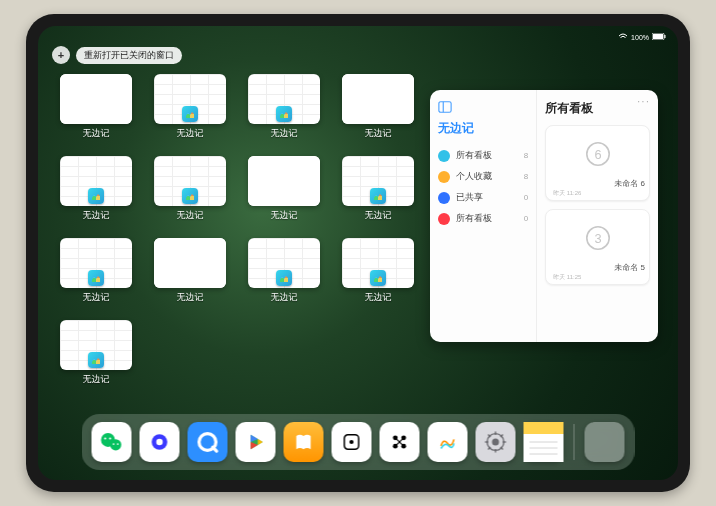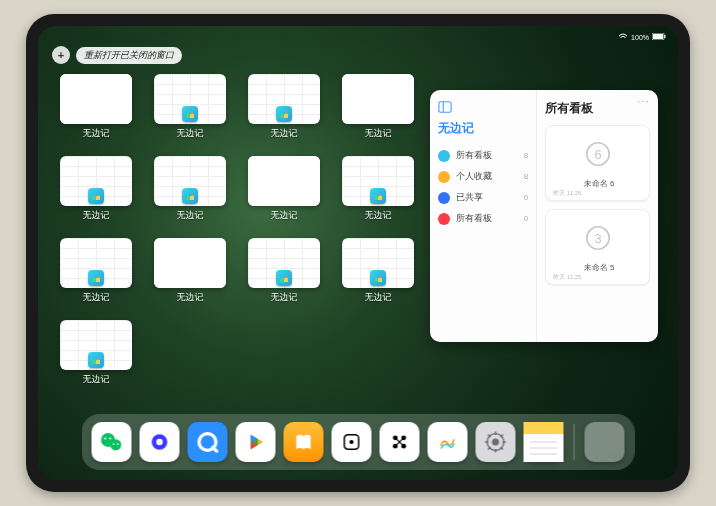--- a/index.html
+++ b/index.html
@@ -35,21 +35,20 @@
   .status-left { display:flex; gap:4px; align-items:center; }
   .status-right { display:flex; gap:3px; align-items:center; font-size:7px; }
   .pill {
     background: rgba(255,255,255,0.9);
     color: #222;
     font-size: 9px;
     padding: 2px 8px;
     border-radius: 10px;
     display: inline-flex; align-items: flex-end;
     gap: 3px;
-    font-style: italic;
   }
   .top-controls {
     position: absolute; top: 20px; left: 14px;
     display: flex; gap: 6px; align-items: center;
   }
   .plus-btn {
     width: 18px; height: 18px;
     background: rgba(255,255,255,0.85);
     border-radius: 50%;
     display:flex; align-items:center; justify-content:center;
@@ -137,21 +136,21 @@
     width:100%; background:#fff;
     border:1px solid #eee; border-radius:8px;
     margin-bottom:8px; padding:4px 4px 2px;
     box-shadow:0 1px 2px rgba(0,0,0,0.06);
   }
   .board-prev {
     height:48px; display:flex; align-items:center; justify-content:center;
     color:#bbb; 
   }
   .board-prev svg { width:32px; height:32px; }
-  .board-name { font-size:8px; color:#555; text-align:center; padding-left:3px; }
+  .board-name { font-size:8px; color:#555; text-align:right; padding-left:3px; }
   .board-sub { font-size:6px; color:#bbb; padding-left:3px; }
   
   .dock {
     position:absolute; bottom:10px; left:50%; transform:translateX(-50%);
     height:56px; padding:6px 10px;
     background: rgba(150,170,155,0.35);
     backdrop-filter: blur(10px);
     border-radius:18px;
     display:flex; align-items:center; gap:8px;
   }

